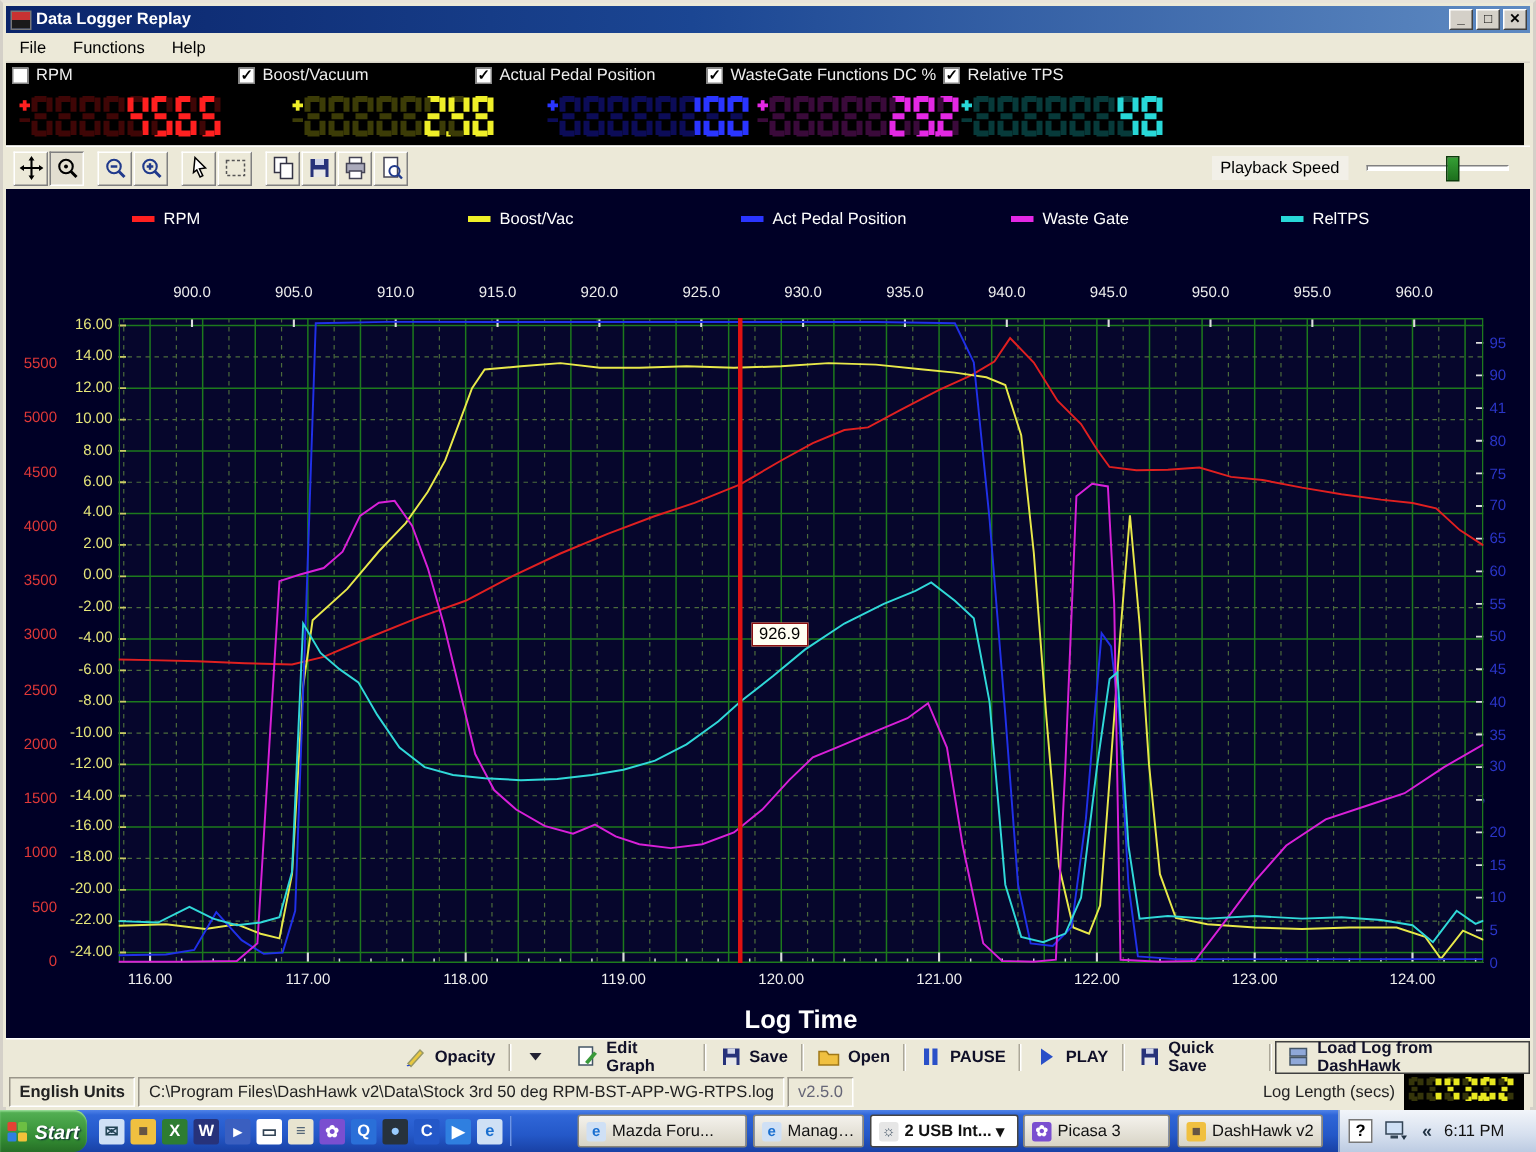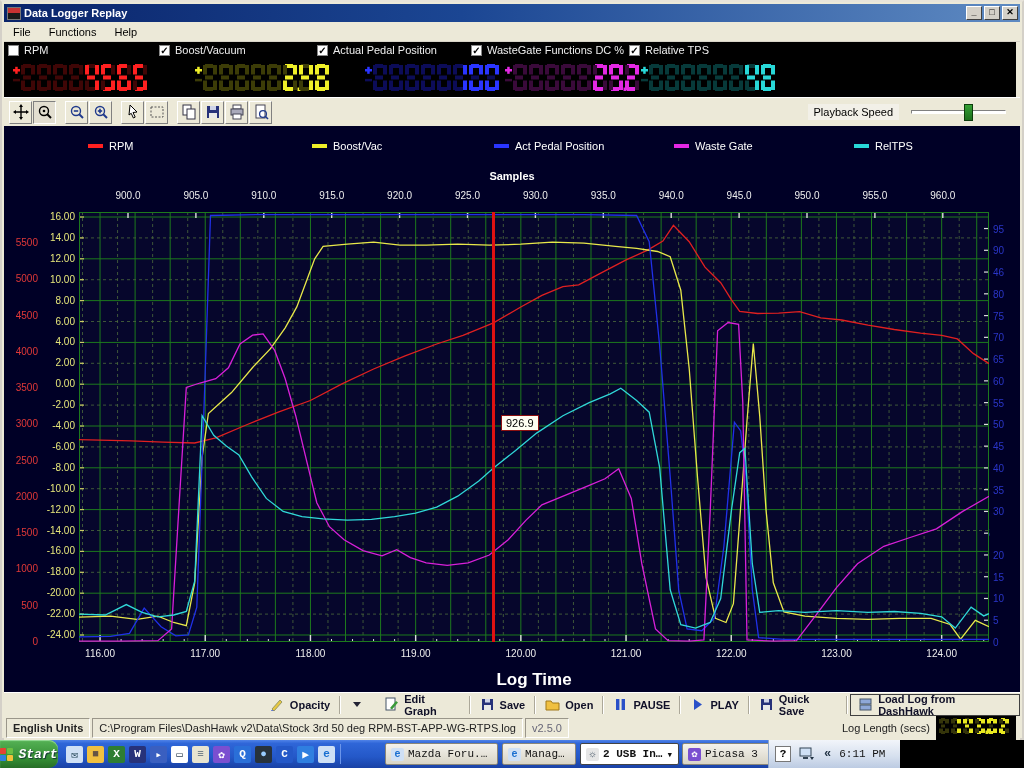--- a/index.html
+++ b/index.html
@@ -83,22 +83,22 @@
   .sb-cell { height:20px; border:1px solid; border-color:#9a968a #fff #fff #9a968a;
       display:flex; align-items:center; padding:0 6px; font-size:11px; color:#222;
       margin-left:2px; white-space:nowrap; }
   #sb-units { font-weight:bold; }
   #sb-version { color:#667; }
   #sb-right { margin-left:auto; display:flex; align-items:center; margin-right:4px; }
   #loglen-label { font-size:11px; color:#222; margin-right:6px; }
   #loglen-lcd { background:#000; padding:2px 3px; display:flex; }
 
   
-  #taskbar { position:absolute; left:0; top:740px; width:900px; height:28px;
-      background:linear-gradient(180deg,#5083e8 0,#2f66d8 12%,#2458c8 60%,#1941a5 100%);font-family:Liberation Mono, monospace; }
+  #taskbar { position:absolute; left:0; top:740px; width:1024px; height:28px;
+      background:linear-gradient(180deg,#5083e8 0,#2f66d8 12%,#2458c8 60%,#1941a5 100%); }
   #start-btn { position:absolute; left:0; top:0; height:28px; width:58px;
       background:linear-gradient(180deg,#55b255 0,#328a32 70%,#266e26 100%);
       border-radius:0 9px 9px 0; display:flex; align-items:center; justify-content:center;
       box-shadow:inset 0 1px 1px #9d9; }
   #start-text { color:#fff; font-size:13px; font-weight:bold; font-style:italic;
       margin-left:4px; text-shadow:1px 1px 1px #133; }
   .flag { width:14px; height:13px; display:grid; grid-template-columns:6px 6px; gap:1px; }
   .flag i { display:block; height:6px; border-radius:1px; }
   #quick-launch { position:absolute; left:64px; top:2px; height:24px; display:flex;
       align-items:center; }
@@ -573,21 +573,20 @@
           </div>
           <div class="legend-item" style="left: 670px;">
             <span class="legend-dash" style="background: rgb(228, 40, 228);"></span>
             <span class="legend-label">Waste Gate</span>
           </div>
           <div class="legend-item" style="left: 850px;">
             <span class="legend-dash" style="background: rgb(40, 216, 216);"></span>
             <span class="legend-label">RelTPS</span>
           </div>
         </div>
-      <div id="samples-title">Samples</div>
       <div id="axis-labels">
           <div class="ax-lab ax-top" style="left: 102px; top: 64px;">900.0</div>
           <div class="ax-lab ax-top" style="left: 169.9px; top: 64px;">905.0</div>
           <div class="ax-lab ax-top" style="left: 237.8px; top: 64px;">910.0</div>
           <div class="ax-lab ax-top" style="left: 305.7px; top: 64px;">915.0</div>
           <div class="ax-lab ax-top" style="left: 373.6px; top: 64px;">920.0</div>
           <div class="ax-lab ax-top" style="left: 441.5px; top: 64px;">925.0</div>
           <div class="ax-lab ax-top" style="left: 509.4px; top: 64px;">930.0</div>
           <div class="ax-lab ax-top" style="left: 577.3px; top: 64px;">935.0</div>
           <div class="ax-lab ax-top" style="left: 645.2px; top: 64px;">940.0</div>
@@ -632,21 +631,21 @@
           <div class="ax-lab ax-boost" style="left: 37px; top: 356.705px;">-10.00</div>
           <div class="ax-lab ax-boost" style="left: 37px; top: 377.604px;">-12.00</div>
           <div class="ax-lab ax-boost" style="left: 37px; top: 398.503px;">-14.00</div>
           <div class="ax-lab ax-boost" style="left: 37px; top: 419.402px;">-16.00</div>
           <div class="ax-lab ax-boost" style="left: 37px; top: 440.301px;">-18.00</div>
           <div class="ax-lab ax-boost" style="left: 37px; top: 461.2px;">-20.00</div>
           <div class="ax-lab ax-boost" style="left: 37px; top: 482.1px;">-22.00</div>
           <div class="ax-lab ax-boost" style="left: 37px; top: 502.999px;">-24.00</div>
           <div class="ax-lab ax-pct" style="left: 989px; top: 97.5385px;">95</div>
           <div class="ax-lab ax-pct" style="left: 989px; top: 119.3px;">90</div>
-          <div class="ax-lab ax-pct" style="left: 989px; top: 141.061px;">46</div>
+          <div class="ax-lab ax-pct" style="left: 989px; top: 141.061px;">41</div>
           <div class="ax-lab ax-pct" style="left: 989px; top: 162.822px;">80</div>
           <div class="ax-lab ax-pct" style="left: 989px; top: 184.583px;">75</div>
           <div class="ax-lab ax-pct" style="left: 989px; top: 206.344px;">70</div>
           <div class="ax-lab ax-pct" style="left: 989px; top: 228.105px;">65</div>
           <div class="ax-lab ax-pct" style="left: 989px; top: 249.866px;">60</div>
           <div class="ax-lab ax-pct" style="left: 989px; top: 271.628px;">55</div>
           <div class="ax-lab ax-pct" style="left: 989px; top: 293.389px;">50</div>
           <div class="ax-lab ax-pct" style="left: 989px; top: 315.15px;">45</div>
           <div class="ax-lab ax-pct" style="left: 989px; top: 336.911px;">40</div>
           <div class="ax-lab ax-pct" style="left: 989px; top: 358.672px;">35</div>

